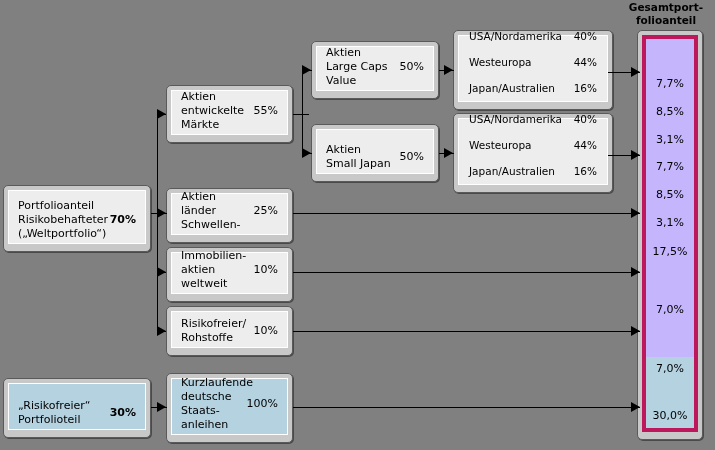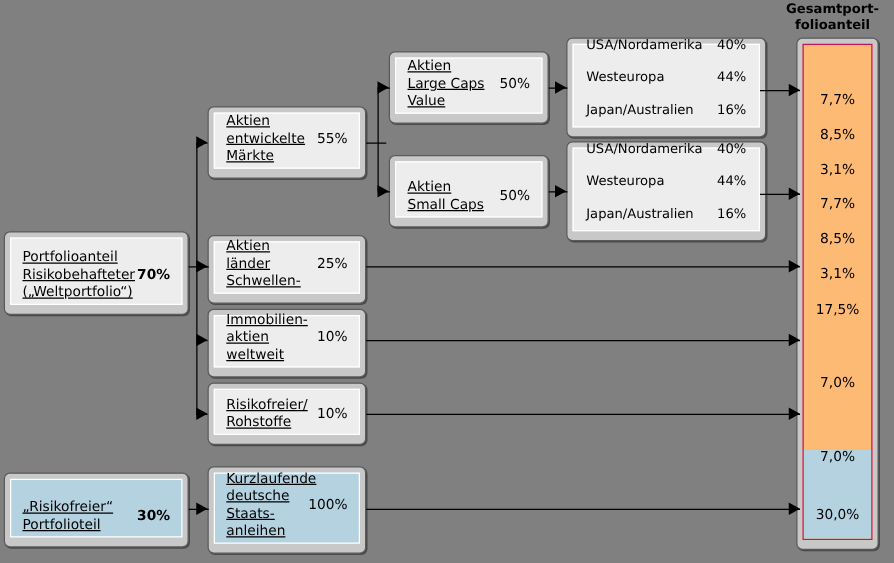--- a/index.html
+++ b/index.html
@@ -33,21 +33,20 @@
   .node.blue > .inner{background:#b4d2e0;}
 
   .lines{
     position:relative;
     width:100%;
     padding:2px 9px;
     box-sizing:border-box;
     font-size:11px;
     color:#000;
     line-height:14px;
-    text-decoration:underline;
   }
   .lines .lbl{display:block;white-space:pre;}
   .pct{
     position:absolute;
     right:9px;
     top:50%;
     transform:translateY(-50%);
     font-size:11px;
     white-space:nowrap;
   }
@@ -72,21 +71,21 @@
     position:absolute;
     left:637px;top:30px;width:66px;height:410px;
     background:#c8c8c8;
     border:1px solid #5a5a5a;
     border-radius:5px;
     box-shadow:1px 1px 0 #4a4a4a;
     box-sizing:border-box;
   }
   #resultcol .inner{
     position:absolute;left:4px;right:4px;top:4px;bottom:7px;
-    background:#fdba74;border:1px solid #be185d;box-sizing:border-box;
+    background:#c4b5fd;border:4px solid #be185d;box-sizing:border-box;
     overflow:hidden;
   }
   #resultcol .bluefill{
     position:absolute;left:0;right:0;bottom:0;height:71px;background:#b4d2e0;
   }
   .resval{
     position:absolute;
     width:100%;
     text-align:center;
     font-size:11px;
@@ -223,21 +222,21 @@
         <span class="lbl">Value</span>
         <span class="pct">50%</span>
       </div>
     </div>
   </div>
 
   <div class="node" style="left:311px;top:124px;width:128px;height:58px">
     <div class="inner">
       <div class="lines">
         <span class="lbl">Aktien</span>
-        <span class="lbl">Small Caps</span>
+        <span class="lbl">Small Japan</span>
         <span class="pct">50%</span>
       </div>
     </div>
   </div>
 
   <div class="node" style="left:453px;top:30px;width:160px;height:80px">
     <div class="inner">
       <div class="regions">
         <div class="regrow">
           <span>USA/Nordamerika</span>

